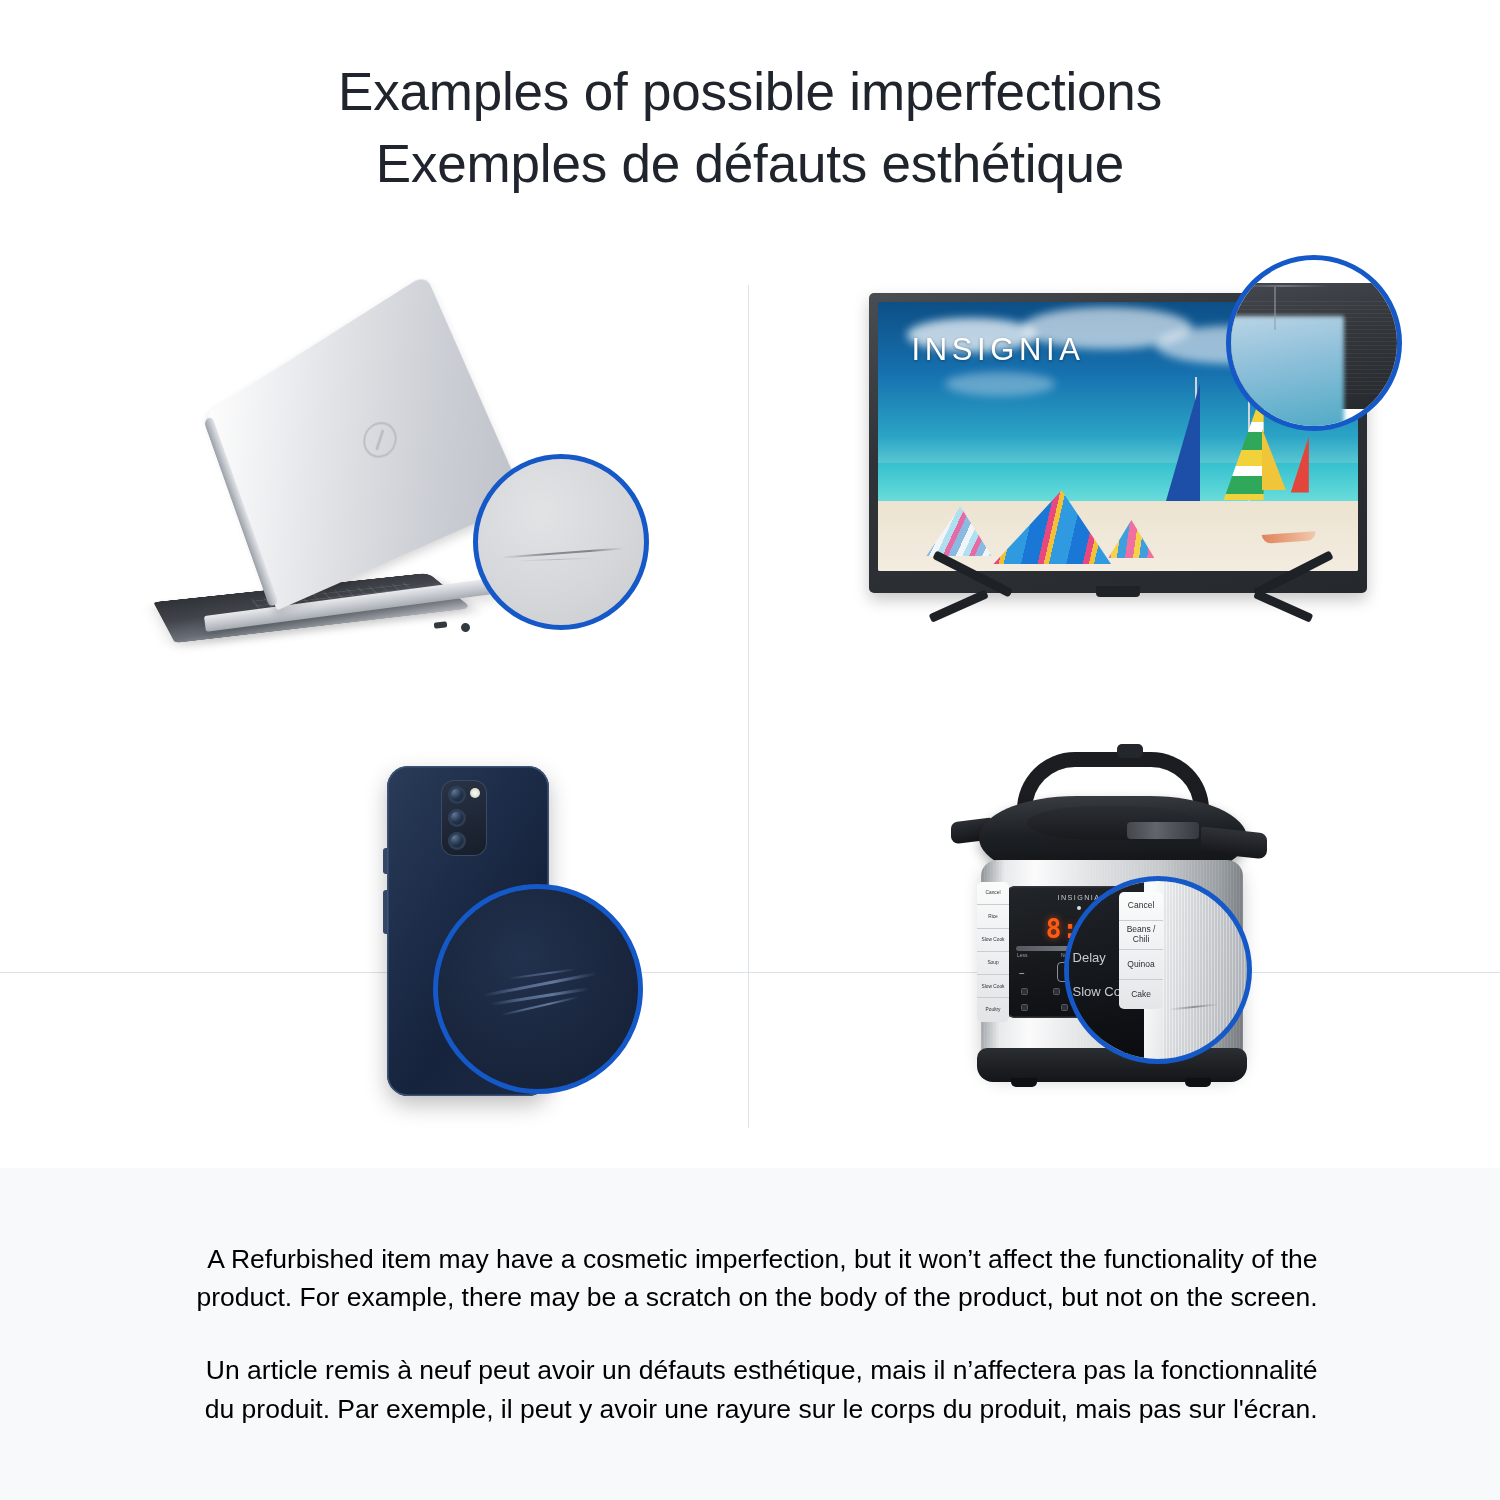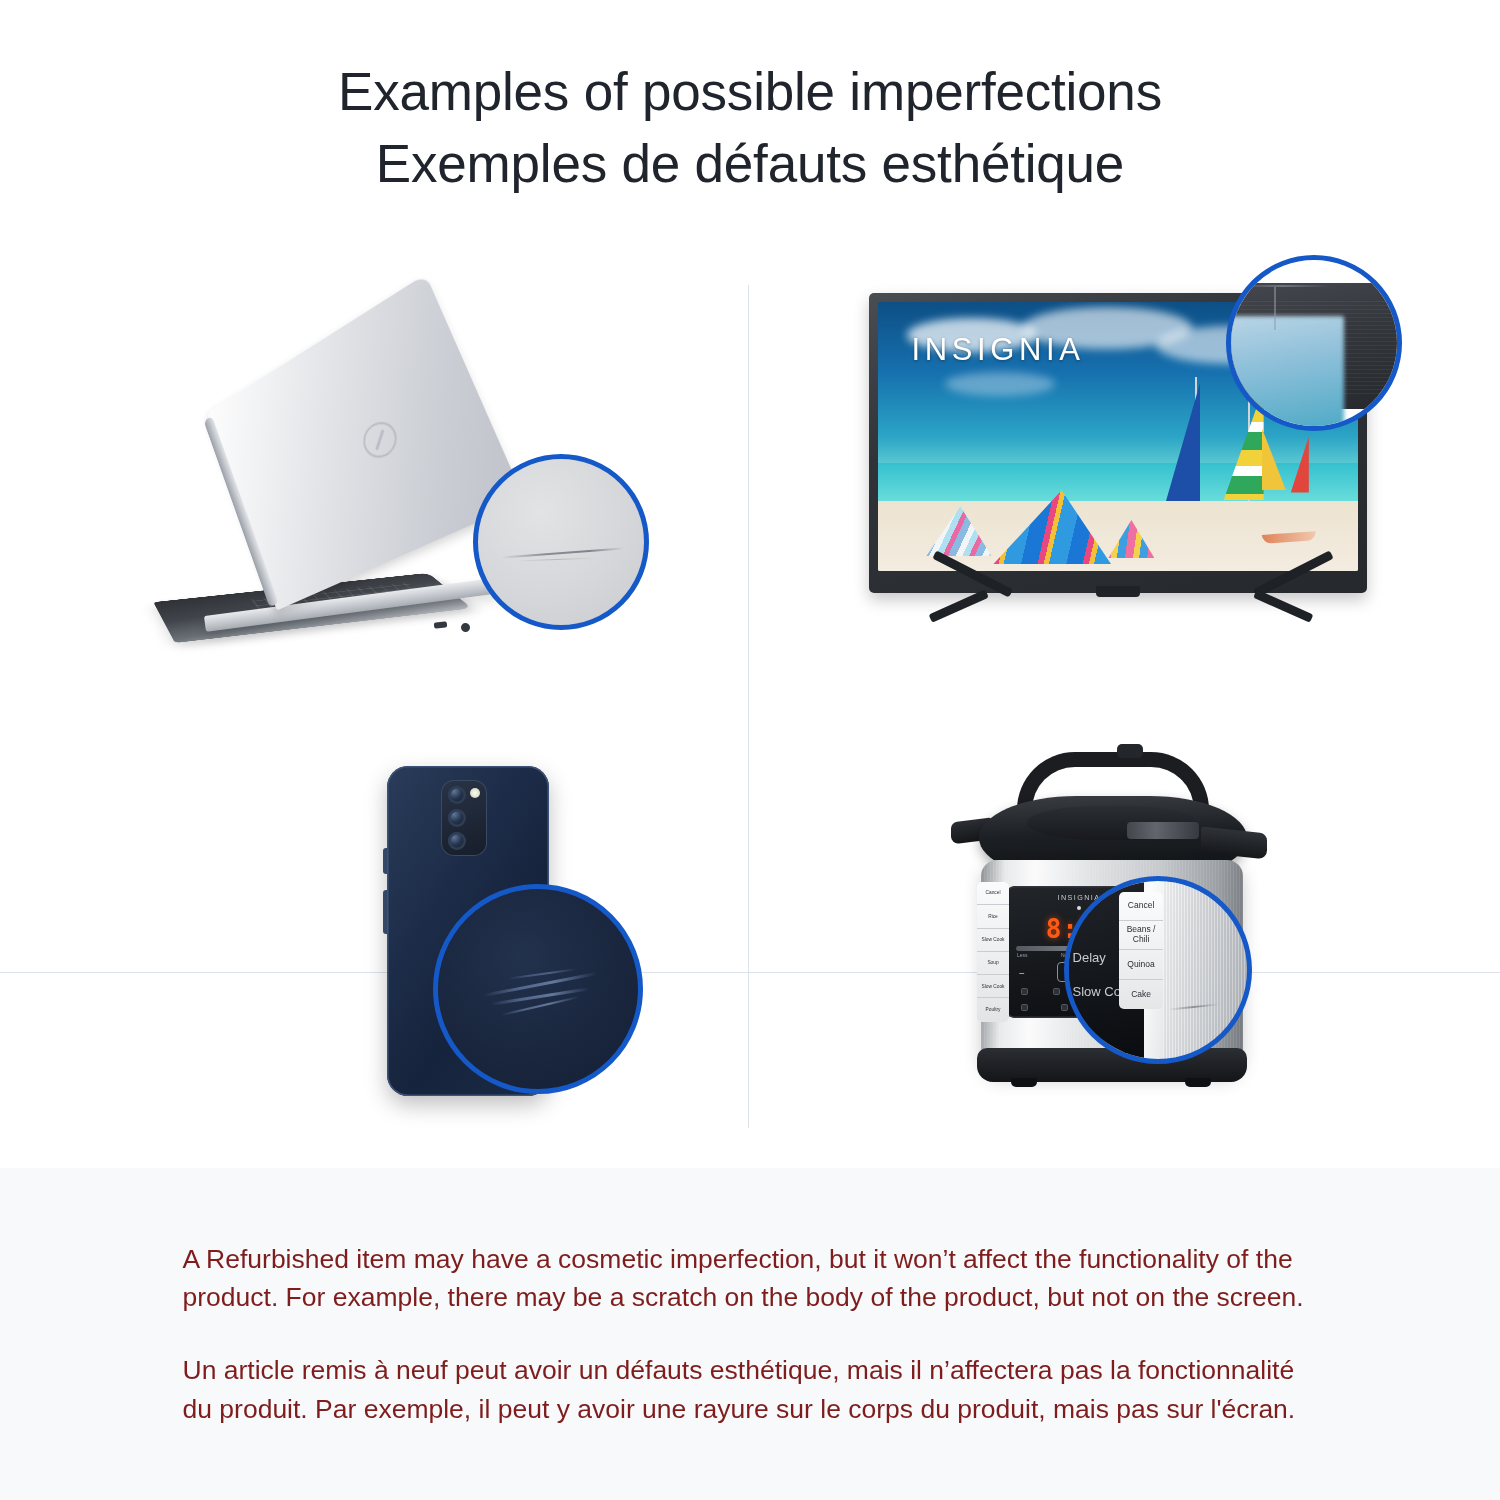--- a/index.html
+++ b/index.html
@@ -335,21 +335,21 @@
   }
 
   
   .footer {
     position:absolute; left:0; top:1168px; width:1500px; height:332px;
     background:#f7f9fb;
     display:flex; flex-direction:column; align-items:center; justify-content:center;
     padding: 0 150px;
   }
   .footer p {
-    color:#7f1d1d; font-size:26.5px; line-height:1.46; text-align:left;
+    color:#000000; font-size:26.5px; line-height:1.46; text-align:right;
     max-width:1135px;
   }
   .footer p.fr { margin-top:34px; }
 </style>
 </head>
 <body>
 
 <div class="page">
 
   <div class="title-block">

